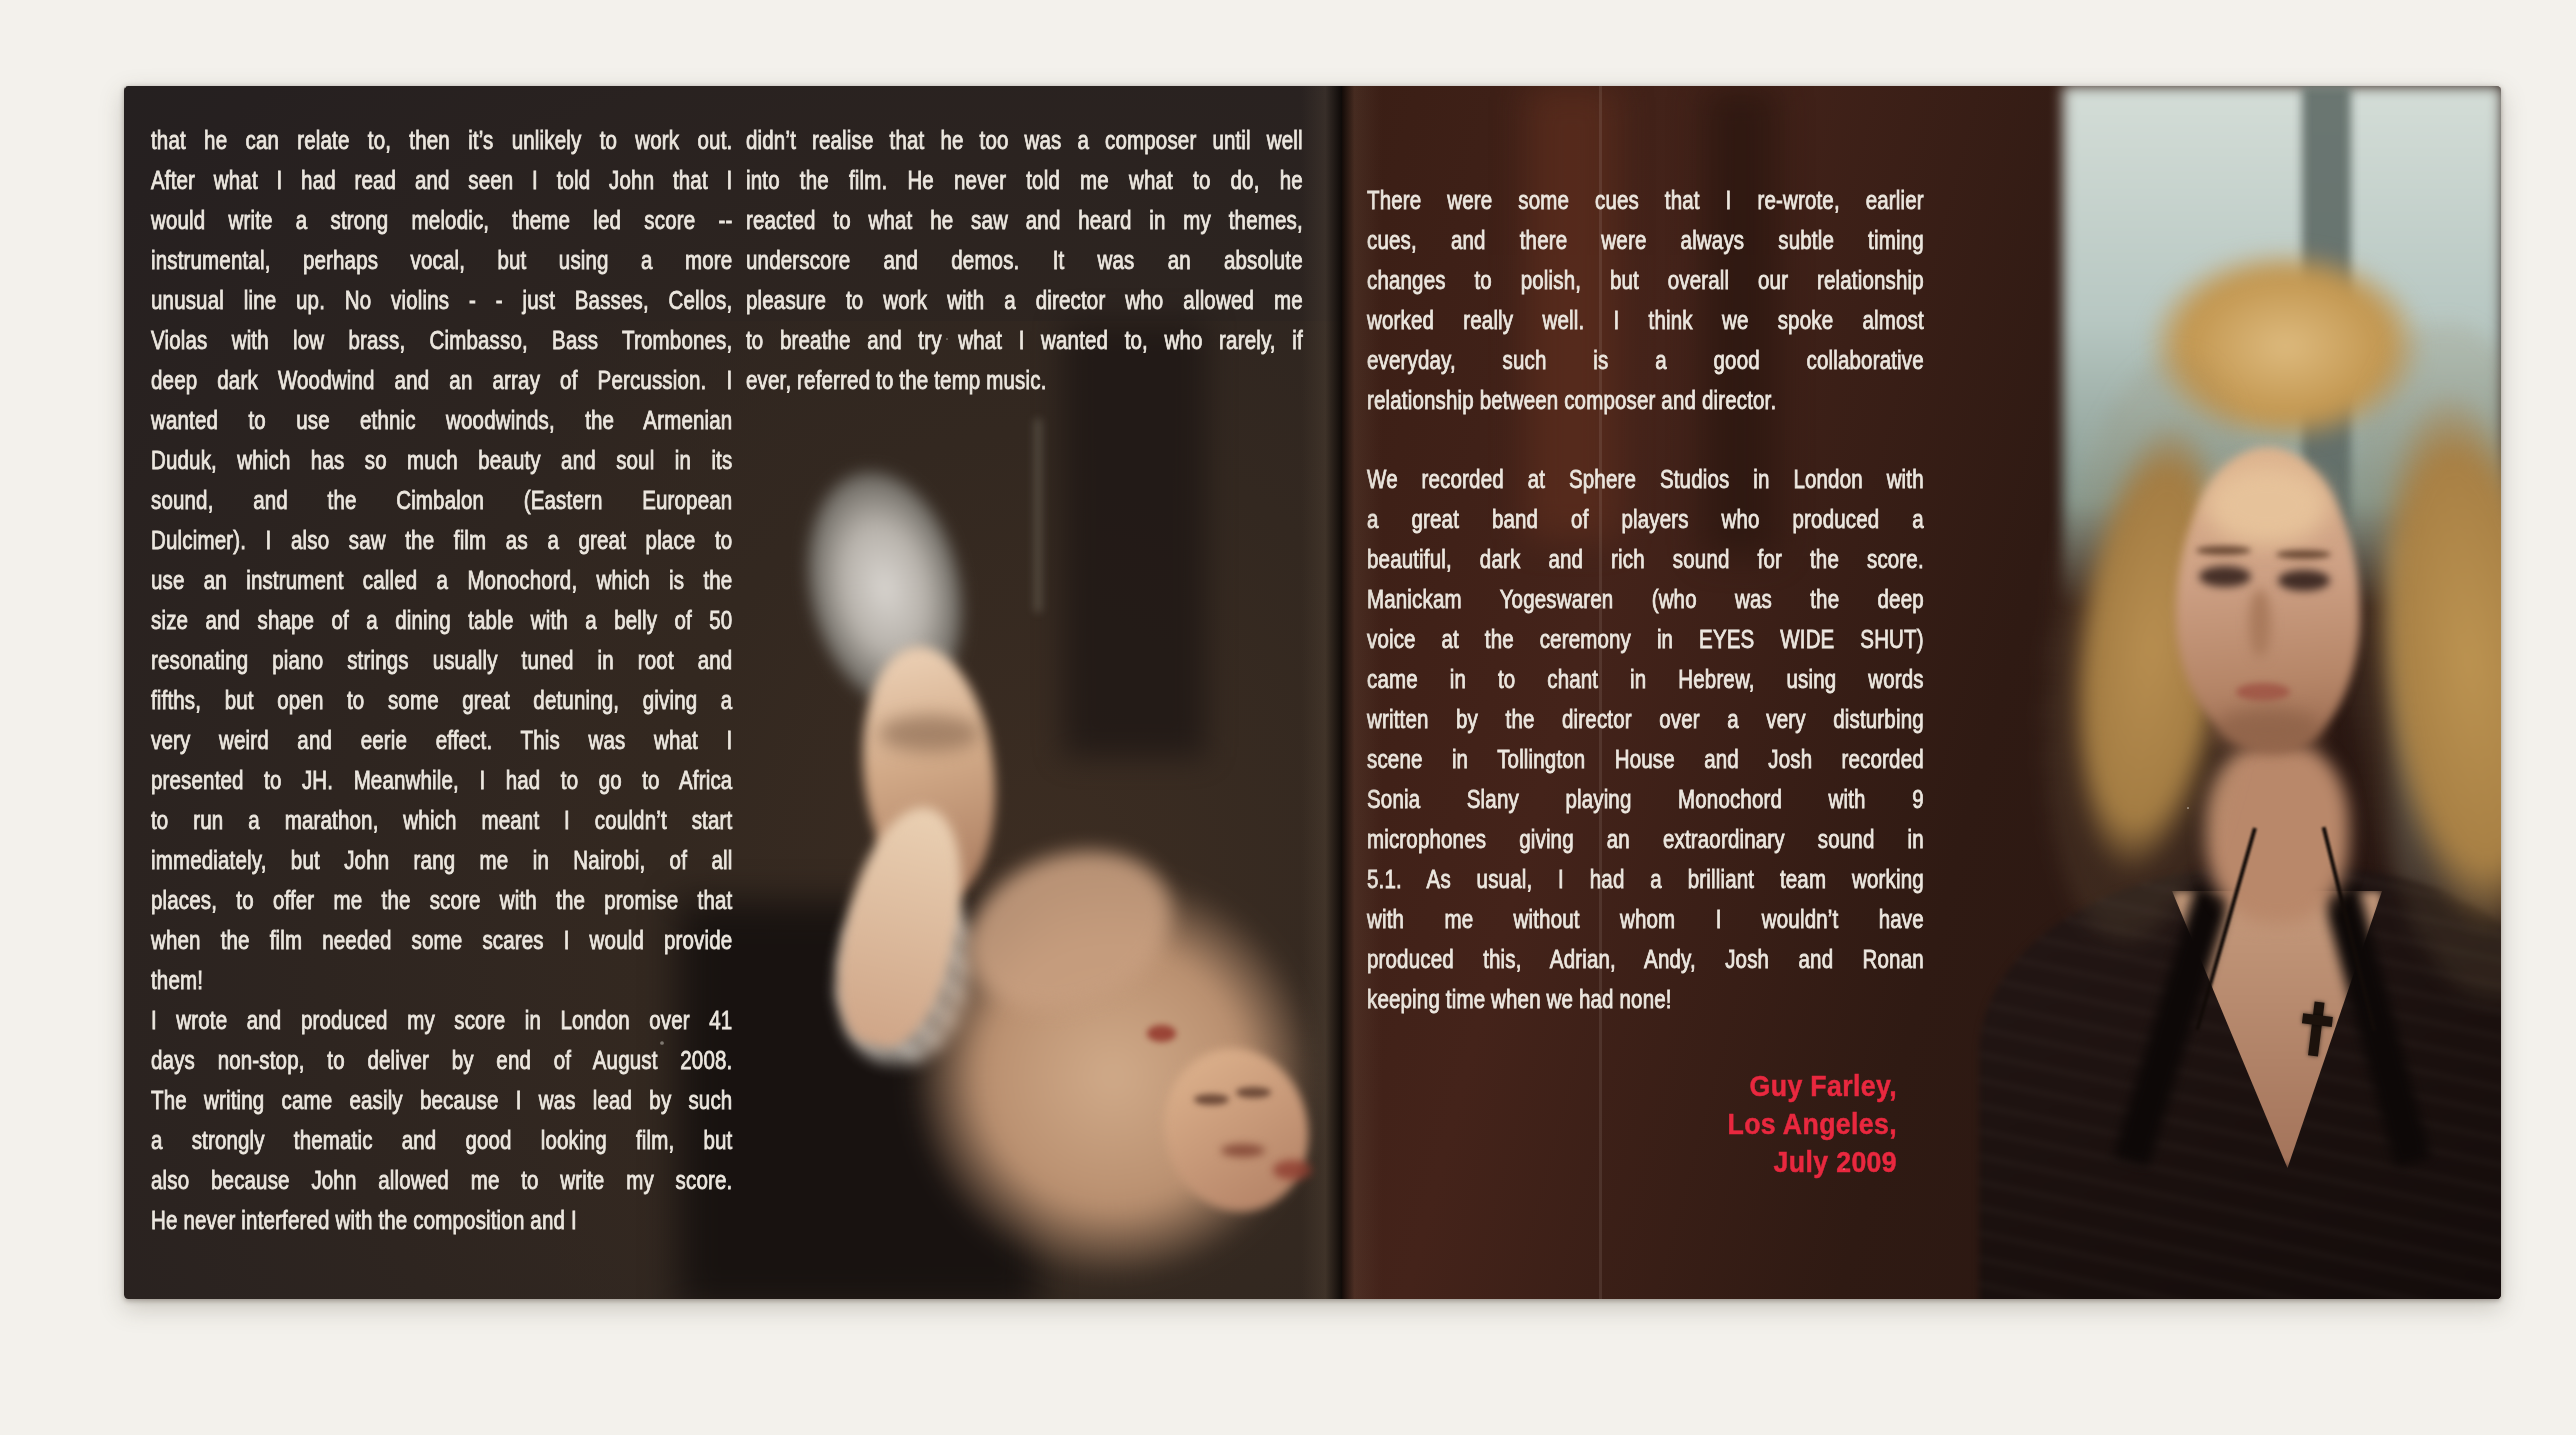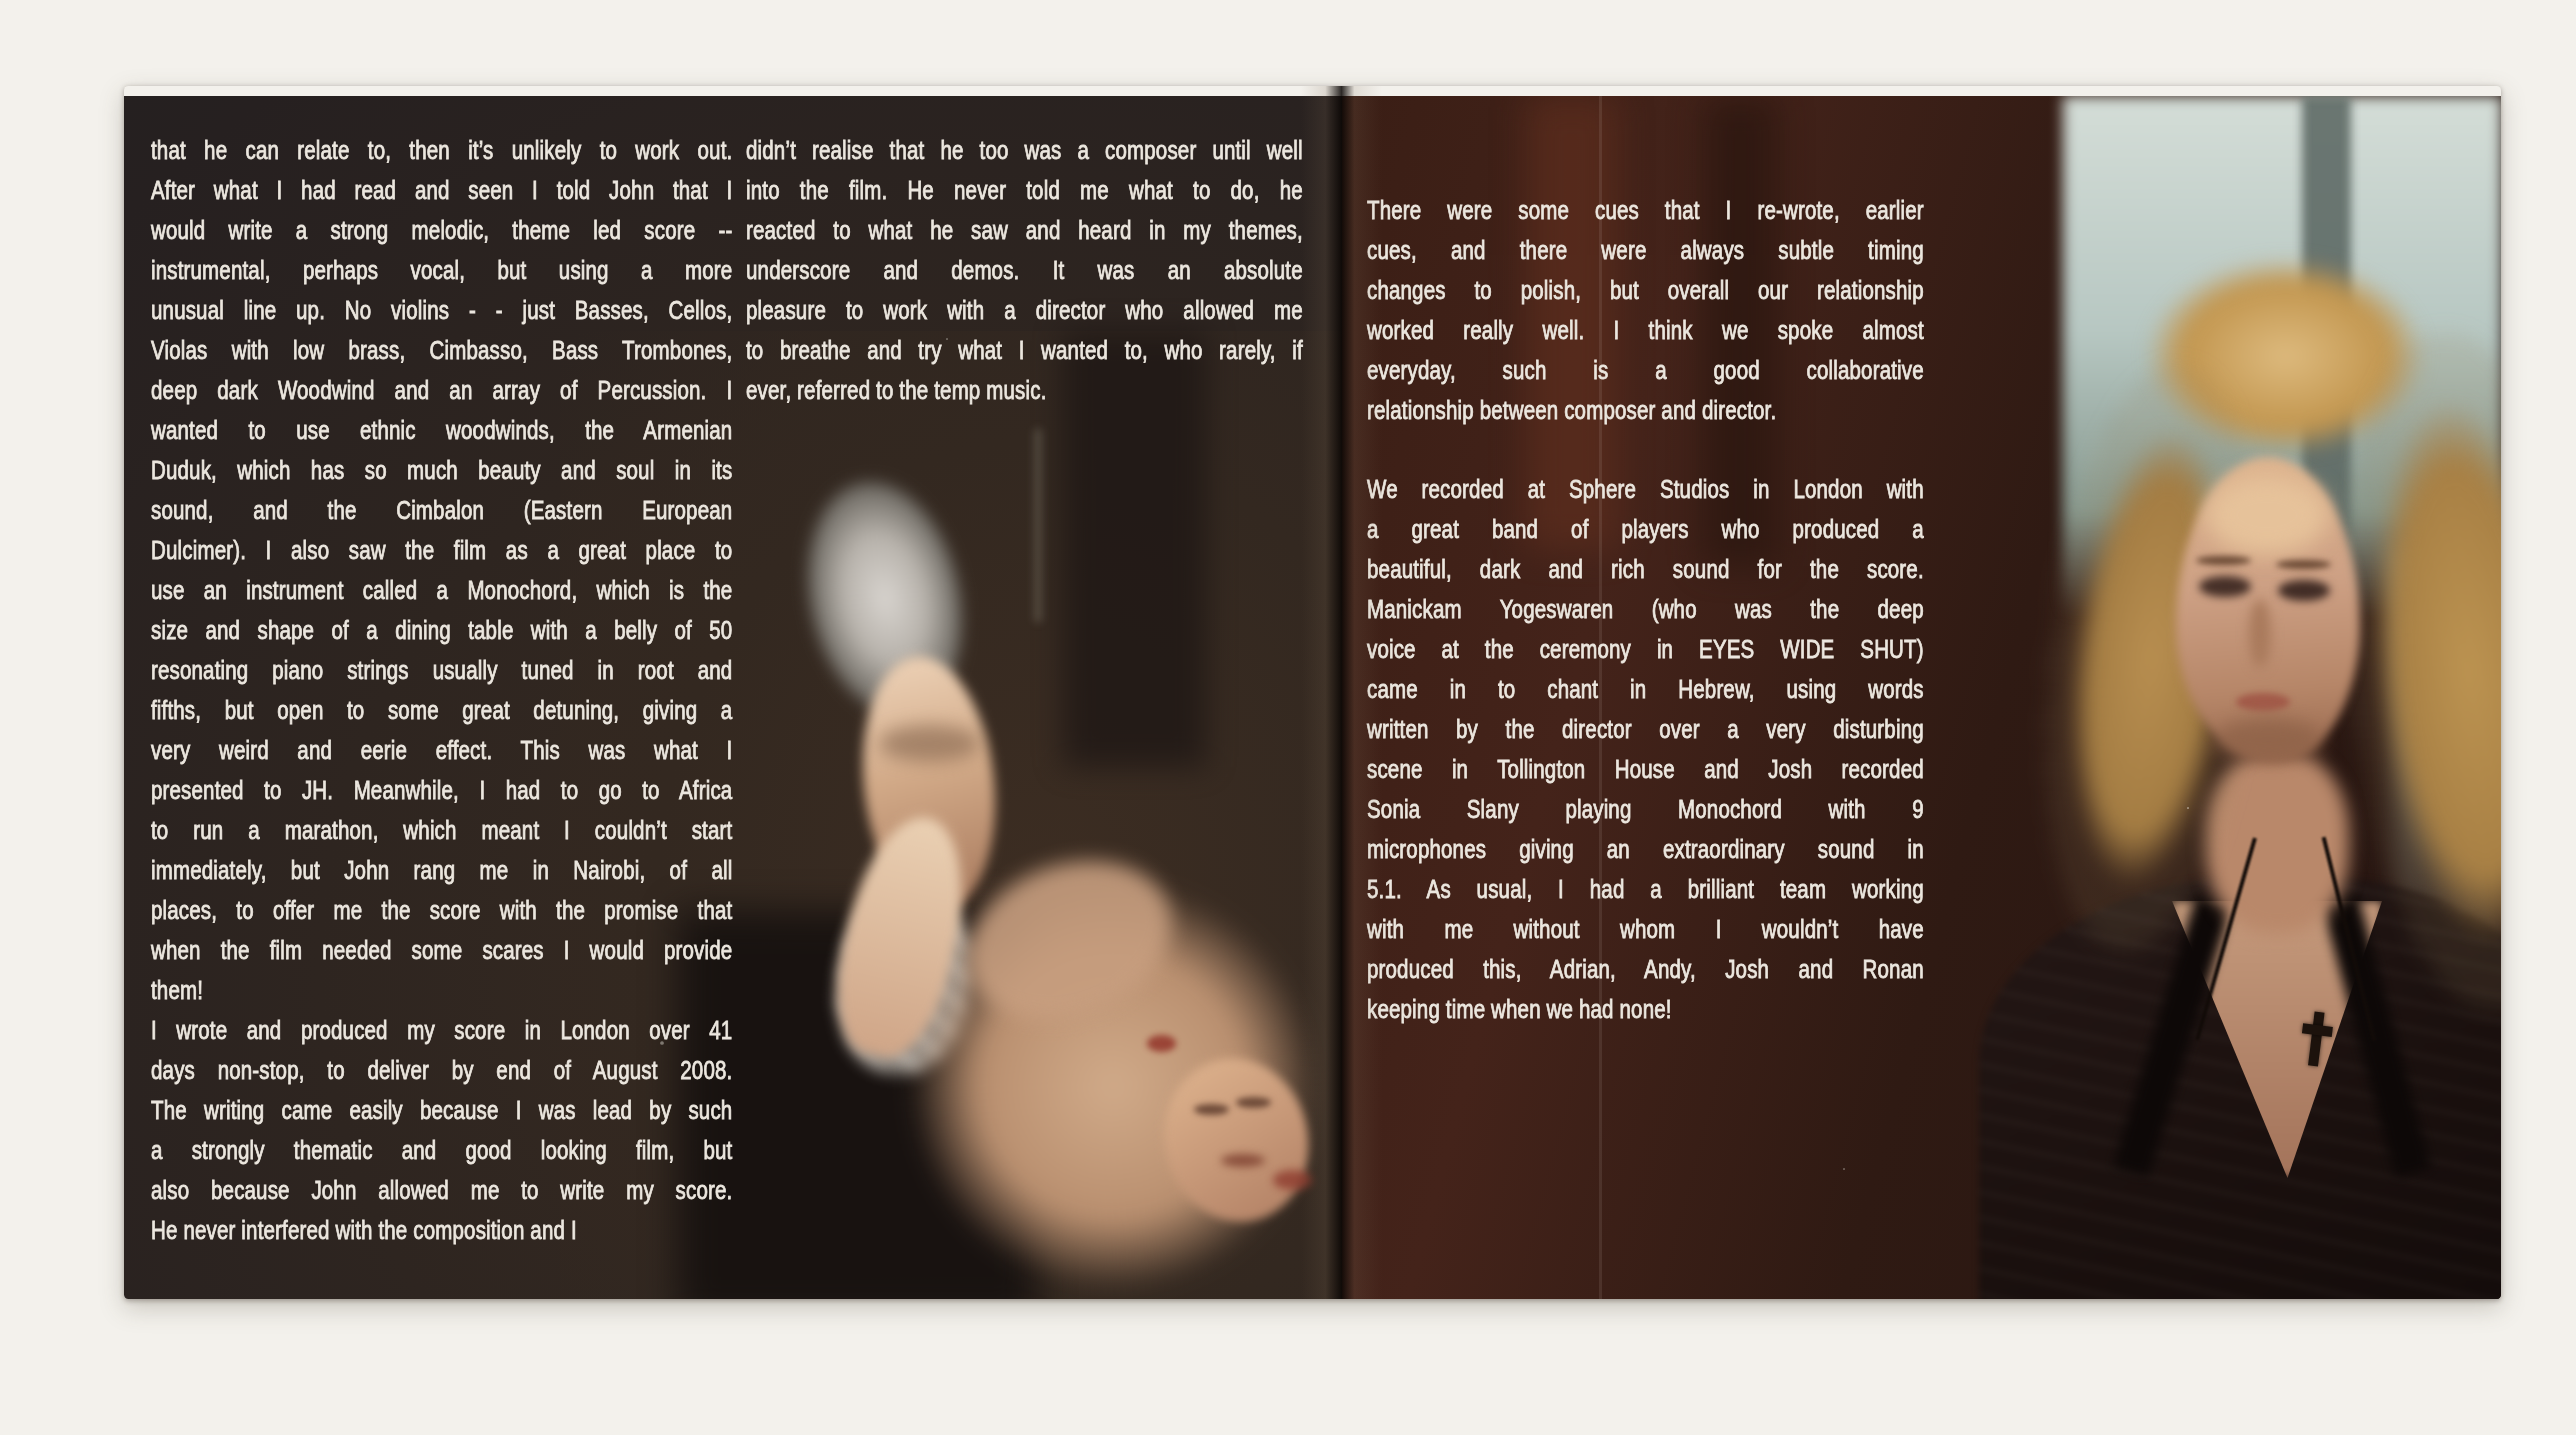--- a/index.html
+++ b/index.html
@@ -1,20 +1,20 @@
 <!DOCTYPE html>
 <html style="--accent_red: #e9283f; --scan_bg: #f3f1ec; --page_dark: #271f1c; --text_light: #ece7df;font-size:13.4px"><head>
 <meta charset="utf-8">
 <style>
   html,body{margin:0;padding:0;width:2576px;height:1436px;overflow:hidden;
     background:var(--scan_bg,#f3f1ec);font-family:"Liberation Sans","DejaVu Sans",sans-serif;}
   .scan{position:absolute;inset:0;background:var(--scan_bg,#f3f1ec);}
   .spread{position:absolute;left:124px;top:86px;width:2377px;height:1213px;border-radius:4.2px;
     overflow:hidden;box-shadow:0 1.7px 5px rgba(60,50,40,.35),0 8.4px 25px rgba(80,70,55,.25);}
-  .page{position:absolute;top:10px;height:1242px;overflow:hidden;}
+  .page{position:absolute;top:0;height:1242px;overflow:hidden;}
   .page.left{left:0;width:1218px;background:
     radial-gradient(120% 110% at 70% 70%, #392c22 0%, #2e2520 45%, #262020 80%, #232020 100%);}
   .page.right{left:1218px;width:1160px;background:
     linear-gradient(105deg,#3a1e15 0%,#44231a 26%,#2f1a13 55%,#241410 100%);}
 
   
   .col{position:absolute;z-index:6;}
   .colinner{transform:scaleX(0.82);transform-origin:top left;
     font-size:25px;line-height:40px;color:var(--text_light,#ece7df);
     -webkit-text-stroke:0.8px currentColor;letter-spacing:0.2px;}
@@ -241,19 +241,26 @@
               <div class="line">scene in Tollington House and Josh recorded</div>
               <div class="line">Sonia Slany playing Monochord with 9</div>
               <div class="line">microphones giving an extraordinary sound in</div>
               <div class="line">5.1. As usual, I had a brilliant team working</div>
               <div class="line">with me without whom I wouldn’t have</div>
               <div class="line">produced this, Adrian, Andy, Josh and Ronan</div>
               <div class="line last">keeping time when we had none!</div>
             </div>
           </div>
       </div>
+      <div class="sig">
+        <div class="siginner">
+          <div>Guy Farley,</div>
+          <div>Los Angeles,</div>
+          <div>July 2009</div>
+        </div>
+      </div>
     </div>
 
     <div class="fold"></div>
     <div class="dust"></div>
   </div>
 </div>
 
 
 </body></html>

